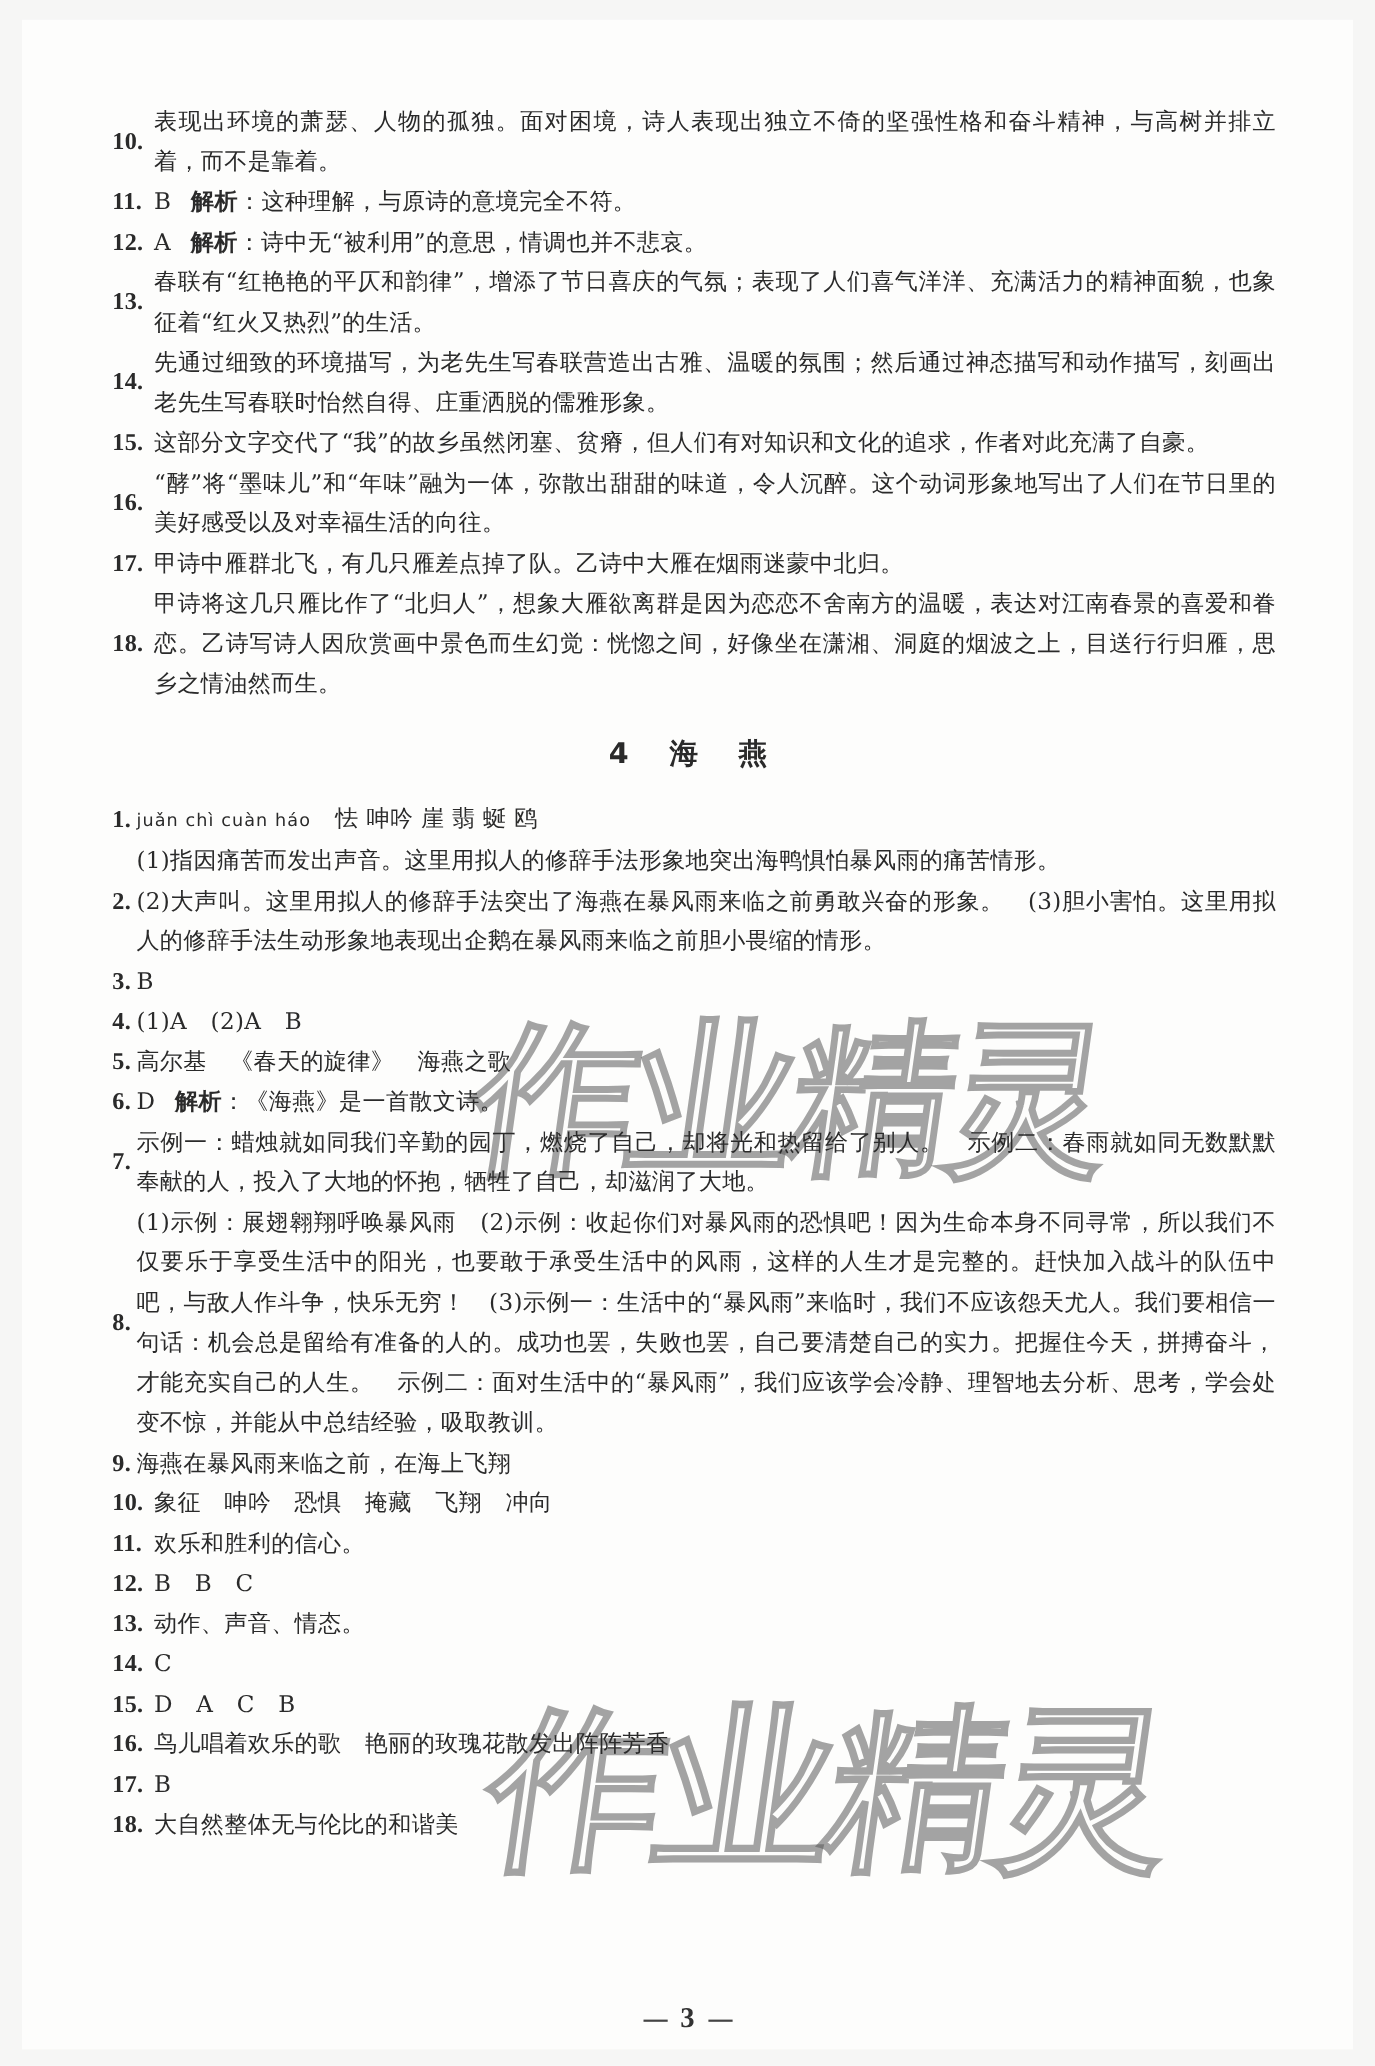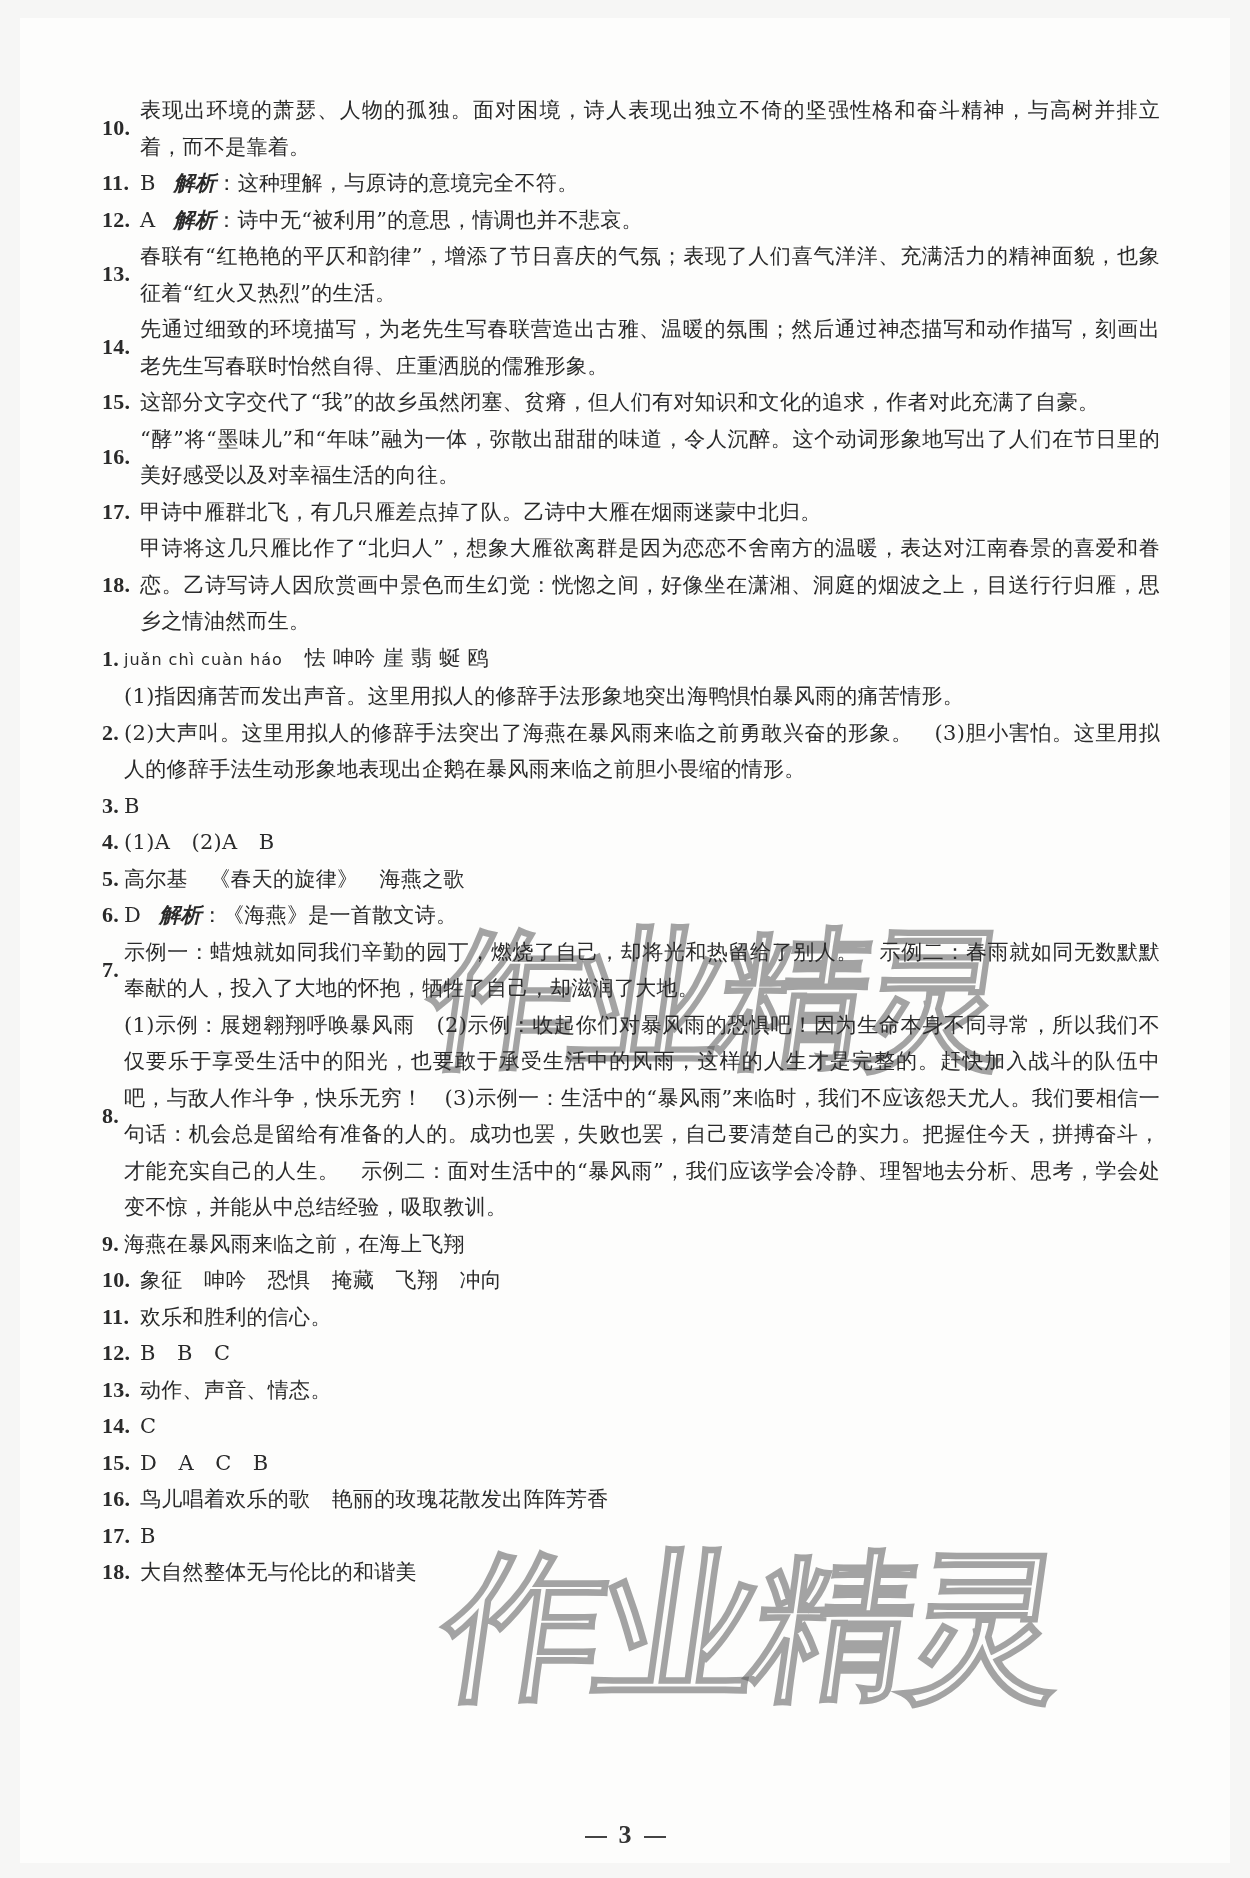--- a/index.html
+++ b/index.html
@@ -25,21 +25,21 @@
     letter-spacing: 0.3px;
   }
   .num {
     flex: 0 0 auto;
     font-family: "Liberation Serif", "DejaVu Serif", serif;
     font-weight: bold; font-size: 22px;
     min-width: 38px; margin-left: -3px;
   }
   .num.n1 { min-width: 22px; }
   .txt { flex: 1 1 auto; text-align: justify; }
-  .txt b { font-weight: bold; margin-left: 18px; font-style: italic; }
+  .txt b { font-weight: bold; margin-left: 18px; }
   .pinyin { font-family: "DejaVu Sans", "Liberation Sans", sans-serif; font-size: 16px; letter-spacing: 1px; }
   .gap { display: inline-block; width: 22px; }
   .section-title {
     text-align: center;
     font-family: "DejaVu Sans", "Liberation Sans", sans-serif;
     font-weight: bold; font-size: 26px;
     letter-spacing: 14px;
     margin: 28px 0 22px 0;
     height: 36px; line-height: 36px;
   }
@@ -105,20 +105,21 @@
     <div class="item">
       <span class="num">17.</span>
       <span class="txt">甲诗中雁群北飞，有几只雁差点掉了队。乙诗中大雁在烟雨迷蒙中北归。</span>
     </div>
     <div class="item">
       <span class="num">18.</span>
       <span class="txt">甲诗将这几只雁比作了“北归人”，想象大雁欲离群是因为恋恋不舍南方的温暖，表达对江南春景的喜爱和眷恋。乙诗写诗人因欣赏画中景色而生幻觉：恍惚之间，好像坐在潇湘、洞庭的烟波之上，目送行行归雁，思乡之情油然而生。</span>
     </div>
   </div>
 
+  <div class="section-title">4 海 燕</div>
 
   <div>
     <div class="item">
       <span class="num n1">1.</span>
       <span class="txt"><span class="pinyin">juǎn  chì  cuàn  háo</span><span class="gap"></span><span>怯  呻吟  崖  翡  蜒  鸥</span></span>
     </div>
     <div class="item">
       <span class="num n1">2.</span>
       <span class="txt" style="white-space: pre-line;">(1)指因痛苦而发出声音。这里用拟人的修辞手法形象地突出海鸭惧怕暴风雨的痛苦情形。
 (2)大声叫。这里用拟人的修辞手法突出了海燕在暴风雨来临之前勇敢兴奋的形象。　(3)胆小害怕。这里用拟人的修辞手法生动形象地表现出企鹅在暴风雨来临之前胆小畏缩的情形。</span>

